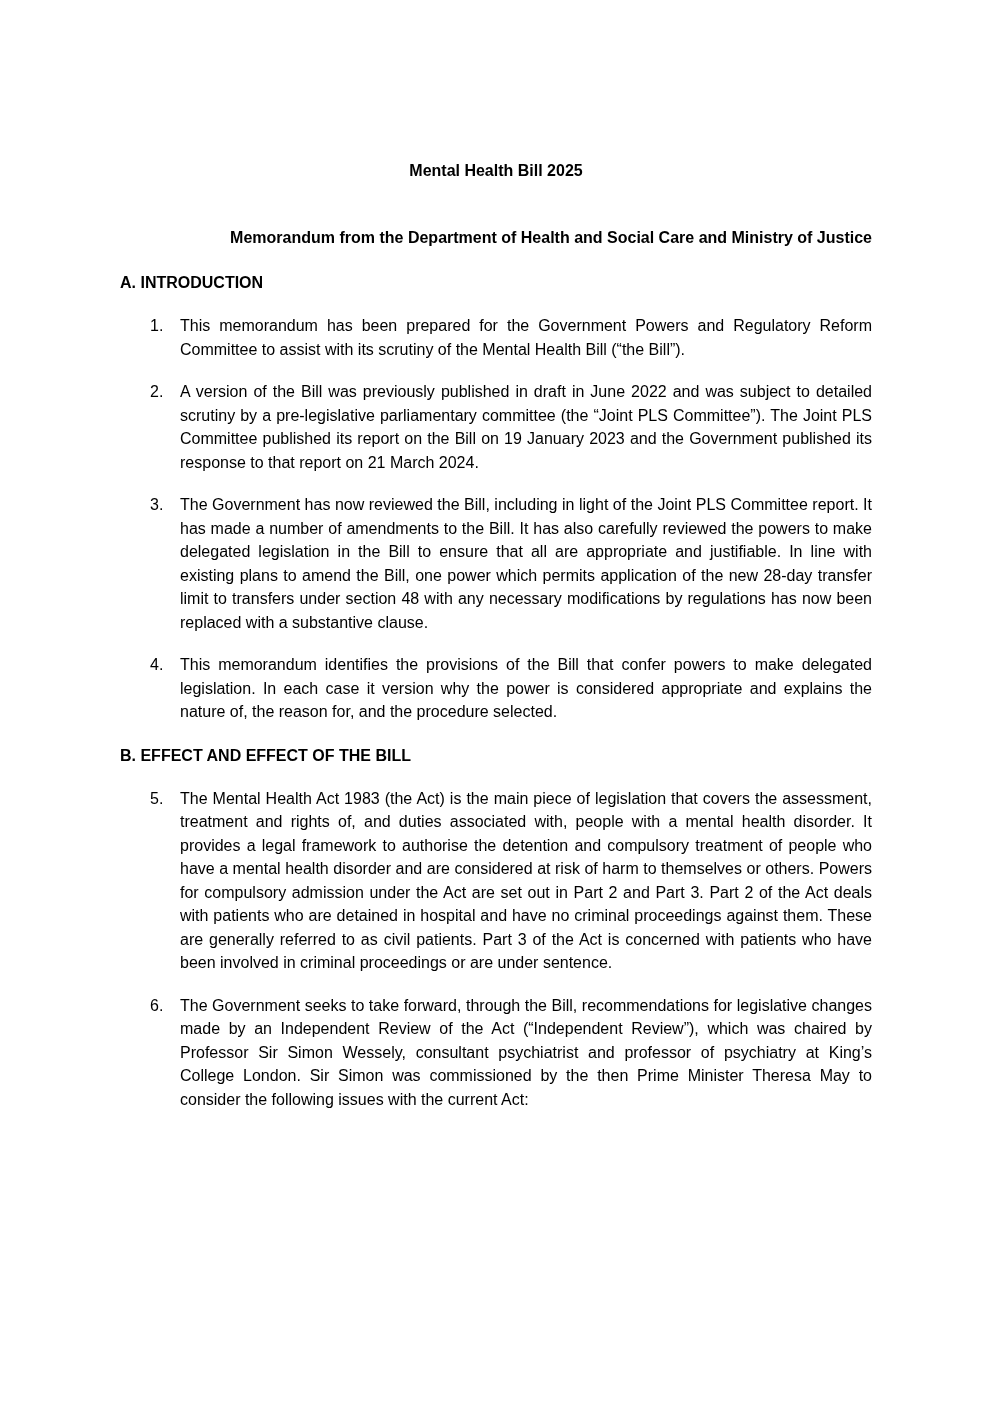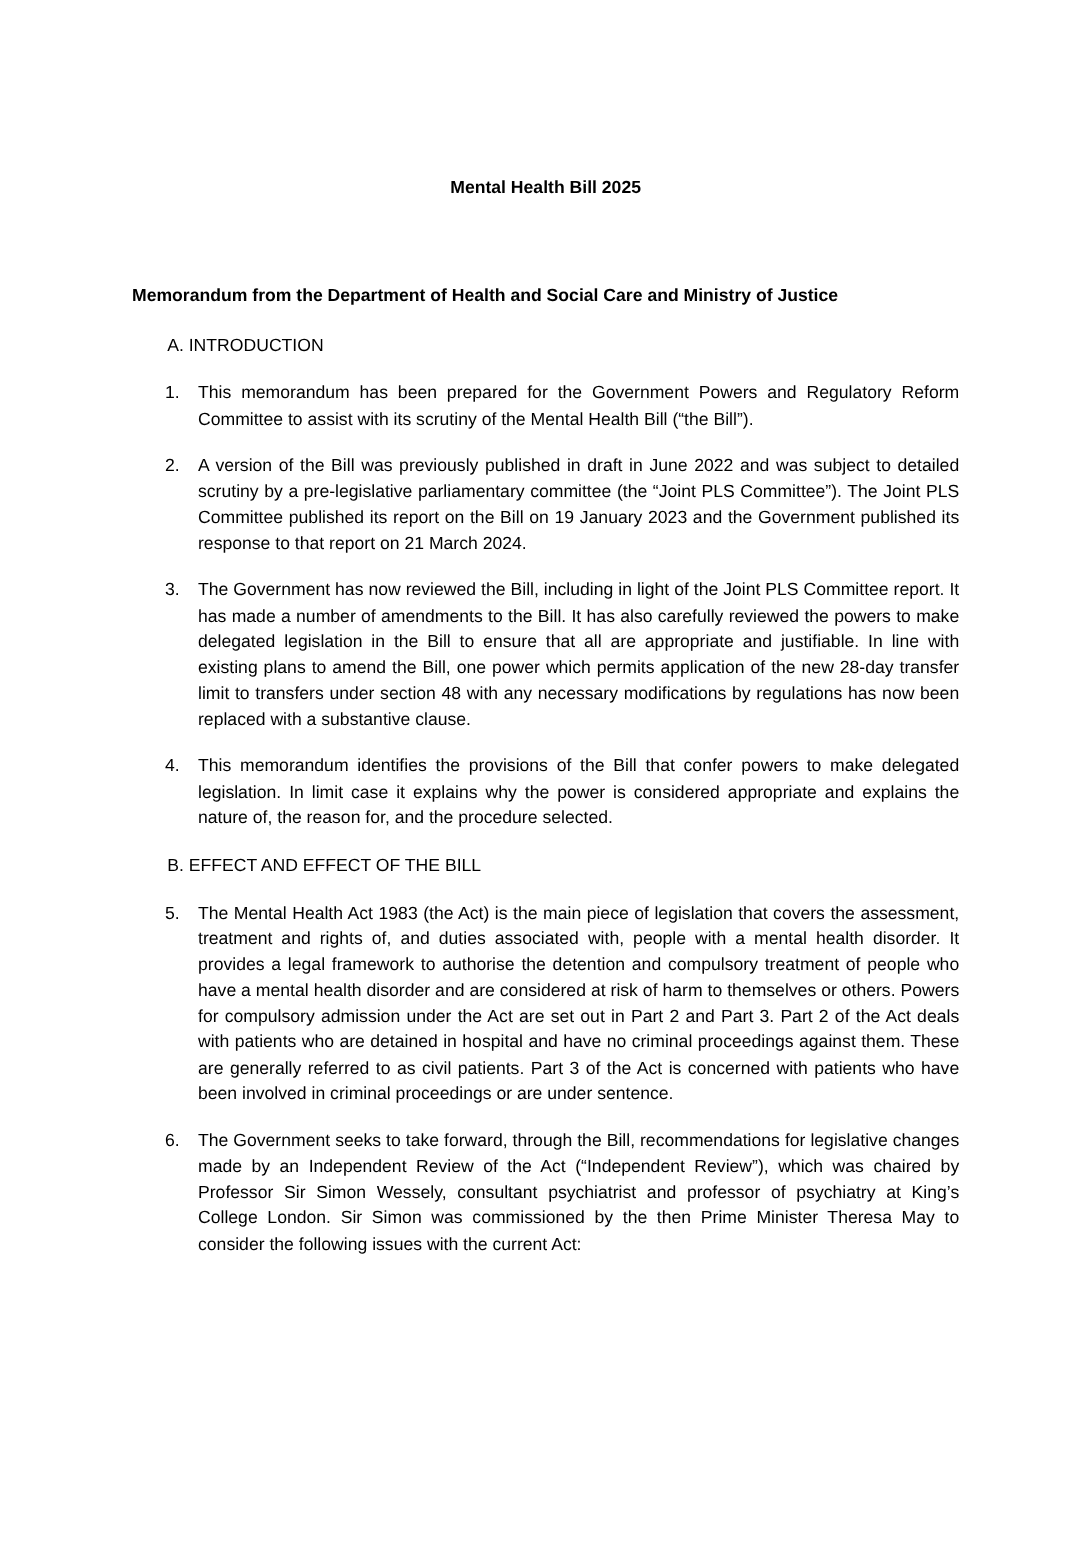--- a/index.html
+++ b/index.html
@@ -21,30 +21,29 @@
   }
   .content {
     padding: 159px 119px 0 120px;
   }
   .doc-title {
     text-align: center;
     font-weight: 700;
     line-height: 24px;
   }
   .doc-subtitle {
-    margin-top: 74px;
-    text-align: left;
+    margin-top: 42px;
+    text-align: right;
     font-weight: 700;
     line-height: 26px;
   }
   .section-heading {
     margin-top: 20px;
-    font-weight: 400;
+    font-weight: 700;
     line-height: 24px;
-    margin-left: 32px;
   }
   .list-item {
     display: flex;
     margin-top: 19px;
     padding-left: 30px;
   }
   .list-item .num {
     flex: 0 0 30px;
     width: 30px;
   }
@@ -83,21 +82,21 @@
       <span class="txt">A version of the Bill was previously published in draft in June 2022 and was subject to detailed scrutiny by a pre-legislative parliamentary committee (the “Joint PLS Committee”). The Joint PLS Committee published its report on the Bill on 19 January 2023 and the Government published its response to that report on 21 March 2024.</span>
     </div>
 
     <div class="list-item">
       <span class="num">3.</span>
       <span class="txt">The Government has now reviewed the Bill, including in light of the Joint PLS Committee report. It has made a number of amendments to the Bill. It has also carefully reviewed the powers to make delegated legislation in the Bill to ensure that all are appropriate and justifiable. In line with existing plans to amend the Bill, one power which permits application of the new 28-day transfer limit to transfers under section 48 with any necessary modifications by regulations has now been replaced with a substantive clause.</span>
     </div>
 
     <div class="list-item">
       <span class="num">4.</span>
-      <span class="txt">This memorandum identifies the provisions of the Bill that confer powers to make delegated legislation. In limit case it explains why the power is considered appropriate and explains the nature of, the reason for, and the procedure selected.</span>
+      <span class="txt">This memorandum identifies the provisions of the Bill that confer powers to make delegated legislation. In each case it version why the power is considered appropriate and explains the nature of, the reason for, and the procedure selected.</span>
     </div>
 
     <div class="section-heading">B. EFFECT AND EFFECT OF THE BILL</div>
 
     <div class="list-item">
       <span class="num">5.</span>
       <span class="txt">The Mental Health Act 1983 (the Act) is the main piece of legislation that covers the assessment, treatment and rights of, and duties associated with, people with a mental health disorder. It provides a legal framework to authorise the detention and compulsory treatment of people who have a mental health disorder and are considered at risk of harm to themselves or others. Powers for compulsory admission under the Act are set out in Part 2 and Part 3. Part 2 of the Act deals with patients who are detained in hospital and have no criminal proceedings against them. These are generally referred to as civil patients. Part 3 of the Act is concerned with patients who have been involved in criminal proceedings or are under sentence.</span>
     </div>
 
     <div class="list-item">

